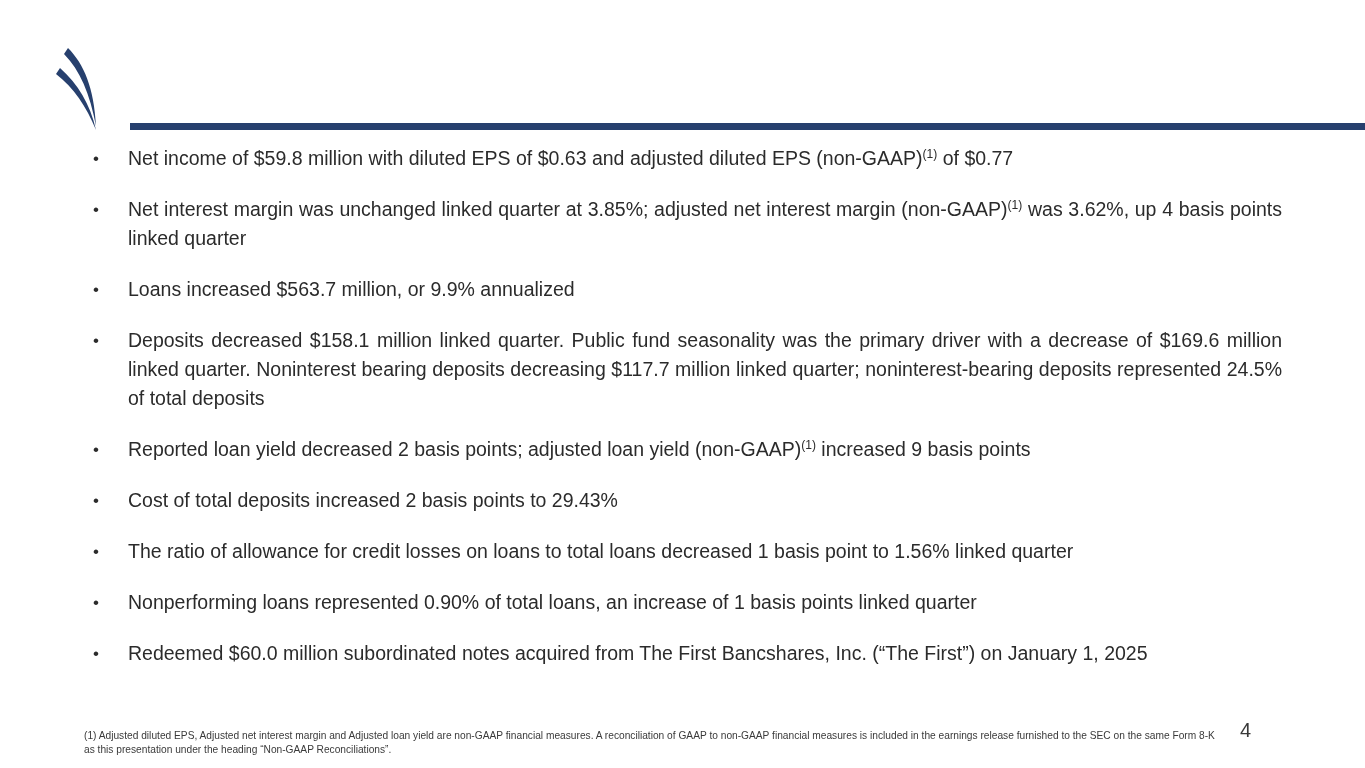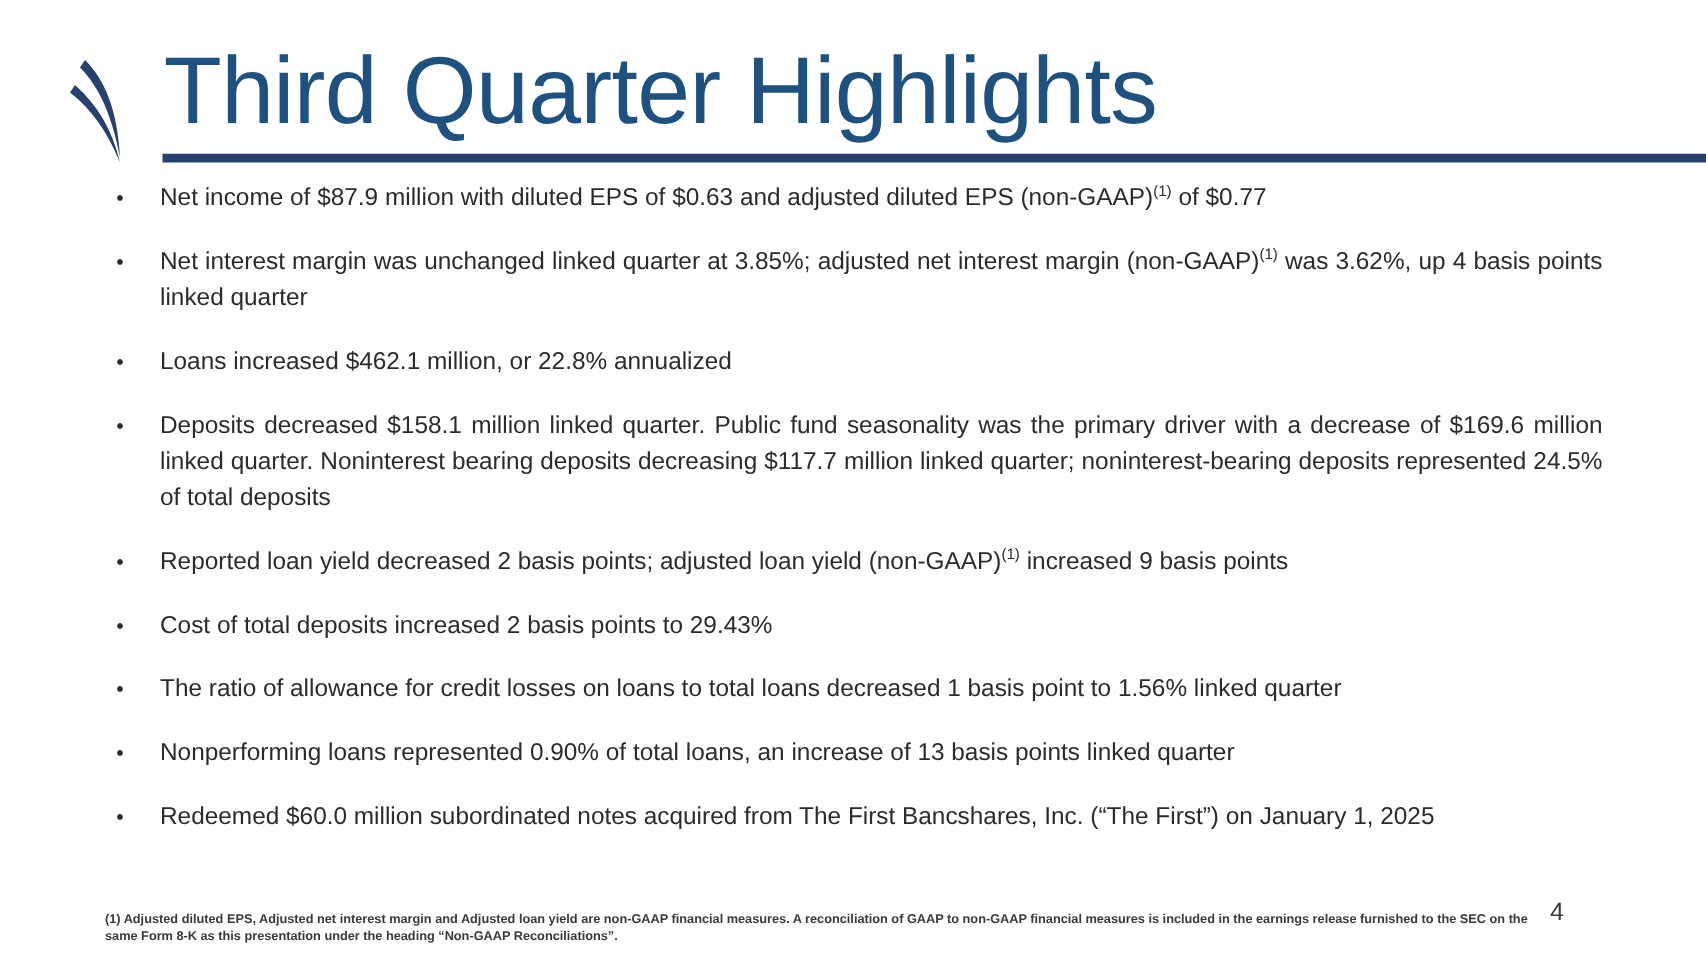--- a/index.html
+++ b/index.html
@@ -99,21 +99,20 @@
 
   
   #footnote {
     position: absolute;
     left: 84px;
     top: 729px;
     width: 1140px;
     font-size: 10.2px;
     line-height: 13.5px;
     color: #3a3a3a;
-    font-weight: bold;
   }
 
   #page-number {
     position: absolute;
     left: 1240px;
     top: 718px;
     font-size: 20px;
     line-height: 24px;
     color: #3a3a3a;
   }
@@ -123,57 +122,56 @@
 
 <div id="slide-header">
 
   <div id="brand-logo">
     <svg width="96" height="92" viewBox="0 0 96 92" xmlns="http://www.w3.org/2000/svg">
       <path d="M30 6 C 46 22, 56 46, 58 84 C 52 52, 42 28, 26 12 Z" fill="#27406e"></path>
       <path d="M22 26 C 40 42, 52 62, 58 88 C 48 64, 36 46, 18 32 Z" fill="#27406e"></path>
     </svg>
   </div>
 
-  <div id="slide-title">Third Quarter Highlights</div>
 
   <div id="title-rule"></div>
 </div>
 
 <div id="bullet-list">
     <div class="bullet-row">
       <div class="bullet-marker">•</div>
-      <div class="bullet-text"><span>Net income of $87.9 million with diluted EPS of $0.63 and adjusted diluted EPS (non-GAAP)</span><sup>(1)</sup><span> of $0.77</span></div>
+      <div class="bullet-text"><span>Net income of $59.8 million with diluted EPS of $0.63 and adjusted diluted EPS (non-GAAP)</span><sup>(1)</sup><span> of $0.77</span></div>
     </div>
     <div class="bullet-row">
       <div class="bullet-marker">•</div>
       <div class="bullet-text justify"><span>Net interest margin was unchanged linked quarter at 3.85%; adjusted net interest margin (non-GAAP)</span><sup>(1)</sup><span> was 3.62%, up 4 basis points linked quarter</span></div>
     </div>
     <div class="bullet-row">
       <div class="bullet-marker">•</div>
-      <div class="bullet-text"><span>Loans increased $462.1 million, or 22.8% annualized</span></div>
+      <div class="bullet-text"><span>Loans increased $563.7 million, or 9.9% annualized</span></div>
     </div>
     <div class="bullet-row">
       <div class="bullet-marker">•</div>
       <div class="bullet-text justify"><span>Deposits decreased $158.1 million linked quarter. Public fund seasonality was the primary driver with a decrease of $169.6 million linked quarter. Noninterest bearing deposits decreasing $117.7 million linked quarter; noninterest-bearing deposits represented 24.5% of total deposits</span></div>
     </div>
     <div class="bullet-row">
       <div class="bullet-marker">•</div>
       <div class="bullet-text"><span>Reported loan yield decreased 2 basis points; adjusted loan yield (non-GAAP)</span><sup>(1)</sup><span> increased 9 basis points</span></div>
     </div>
     <div class="bullet-row">
       <div class="bullet-marker">•</div>
       <div class="bullet-text"><span>Cost of total deposits increased 2 basis points to 29.43%</span></div>
     </div>
     <div class="bullet-row">
       <div class="bullet-marker">•</div>
       <div class="bullet-text"><span>The ratio of allowance for credit losses on loans to total loans decreased 1 basis point to 1.56% linked quarter</span></div>
     </div>
     <div class="bullet-row">
       <div class="bullet-marker">•</div>
-      <div class="bullet-text"><span>Nonperforming loans represented 0.90% of total loans, an increase of 13 basis points linked quarter</span></div>
+      <div class="bullet-text"><span>Nonperforming loans represented 0.90% of total loans, an increase of 1 basis points linked quarter</span></div>
     </div>
     <div class="bullet-row">
       <div class="bullet-marker">•</div>
       <div class="bullet-text justify"><span>Redeemed $60.0 million subordinated notes acquired from The First Bancshares, Inc. (“The First”) on January 1, 2025</span></div>
     </div>
   </div>
 
 <div id="footnote">(1) Adjusted diluted EPS, Adjusted net interest margin and Adjusted loan yield are non-GAAP financial measures. A reconciliation of GAAP to non-GAAP financial measures is included in the earnings release furnished to the SEC on the same Form 8-K as this presentation under the heading “Non-GAAP Reconciliations”.</div>
 
 <div id="page-number">4</div>

